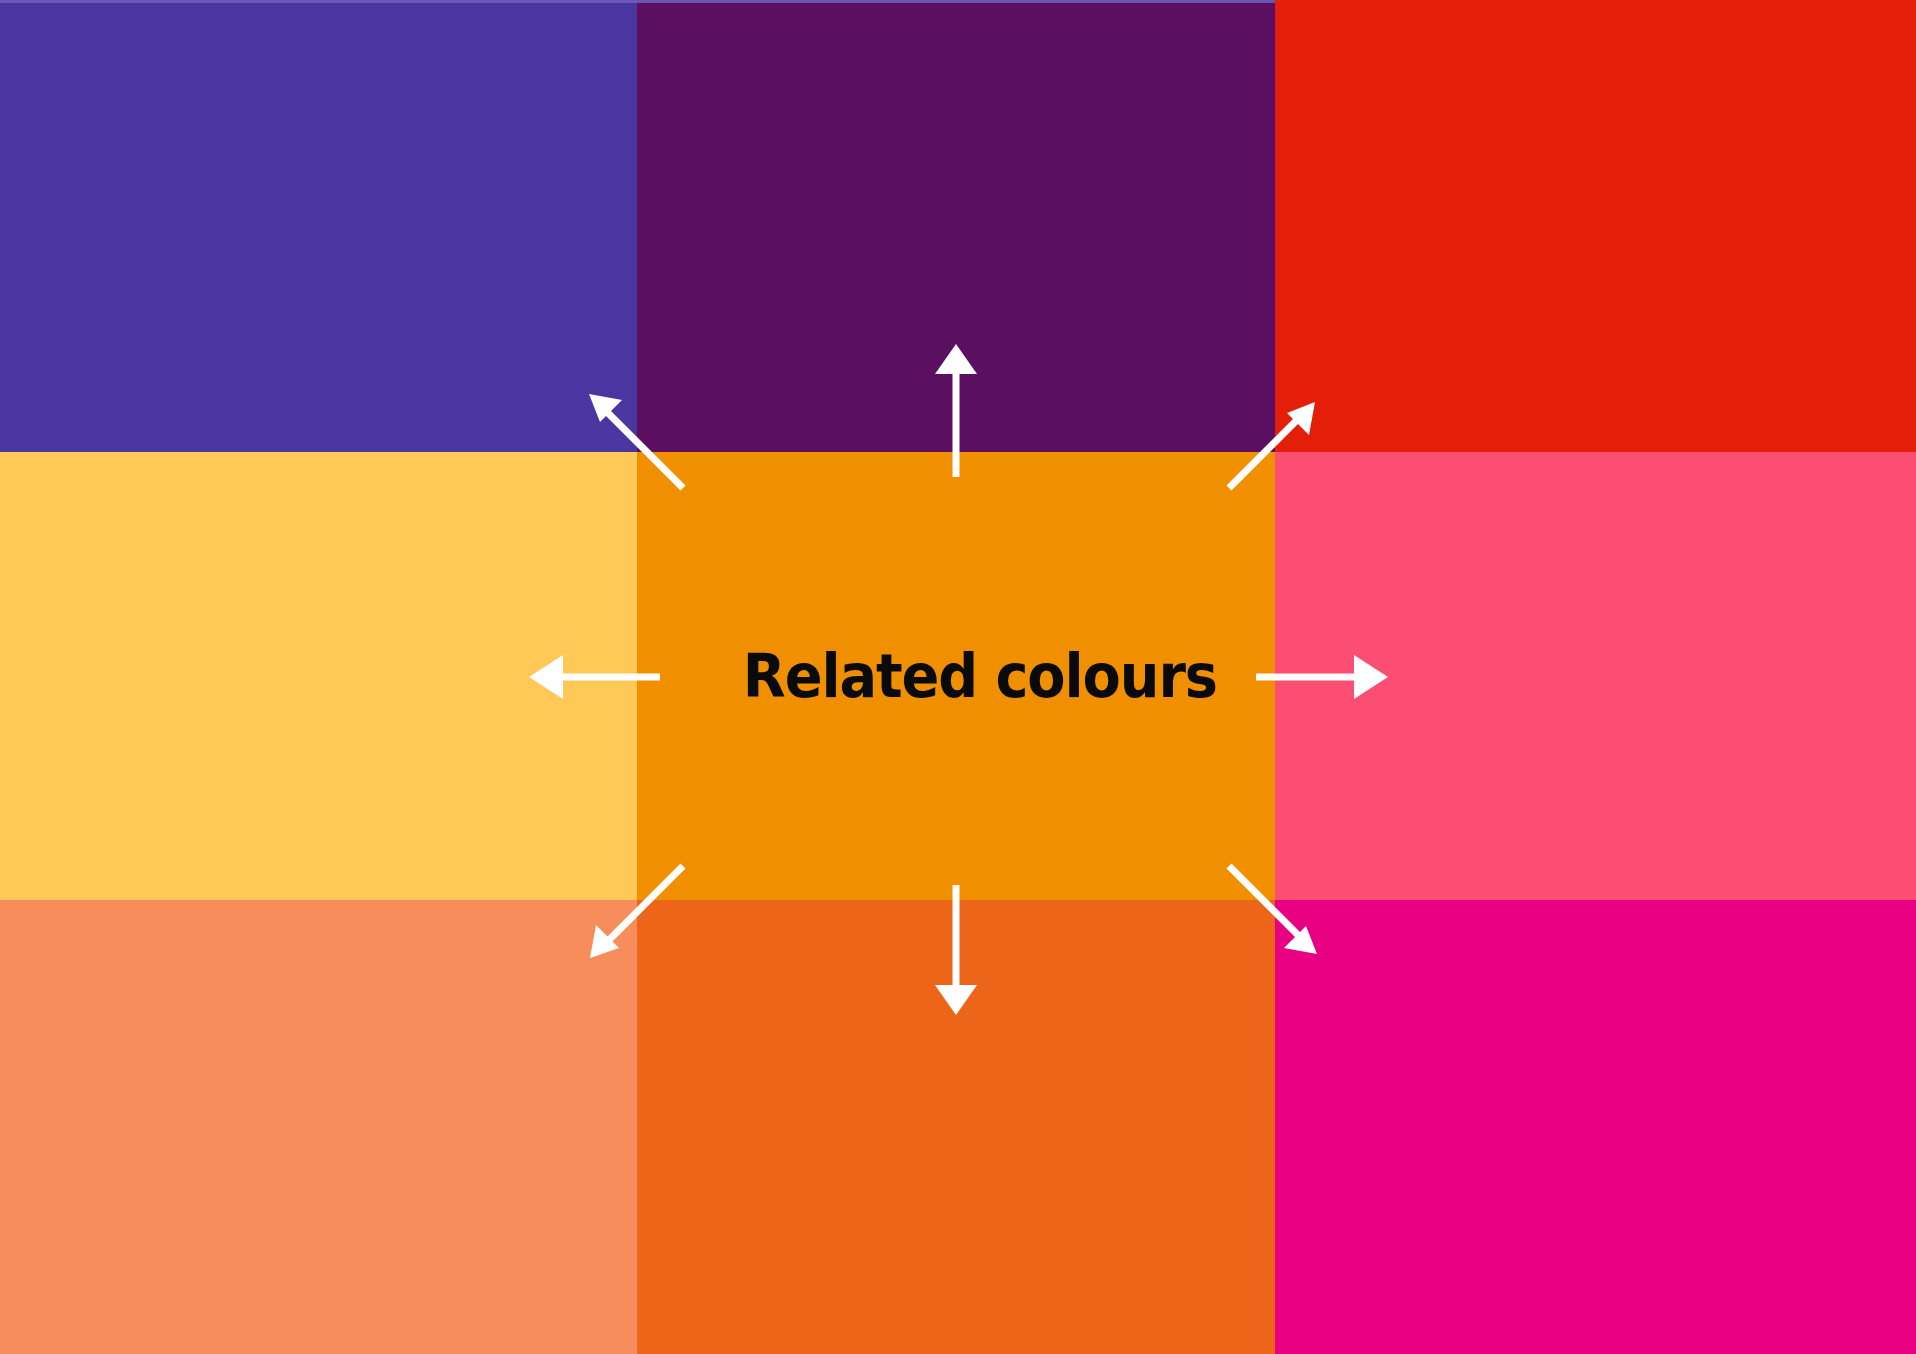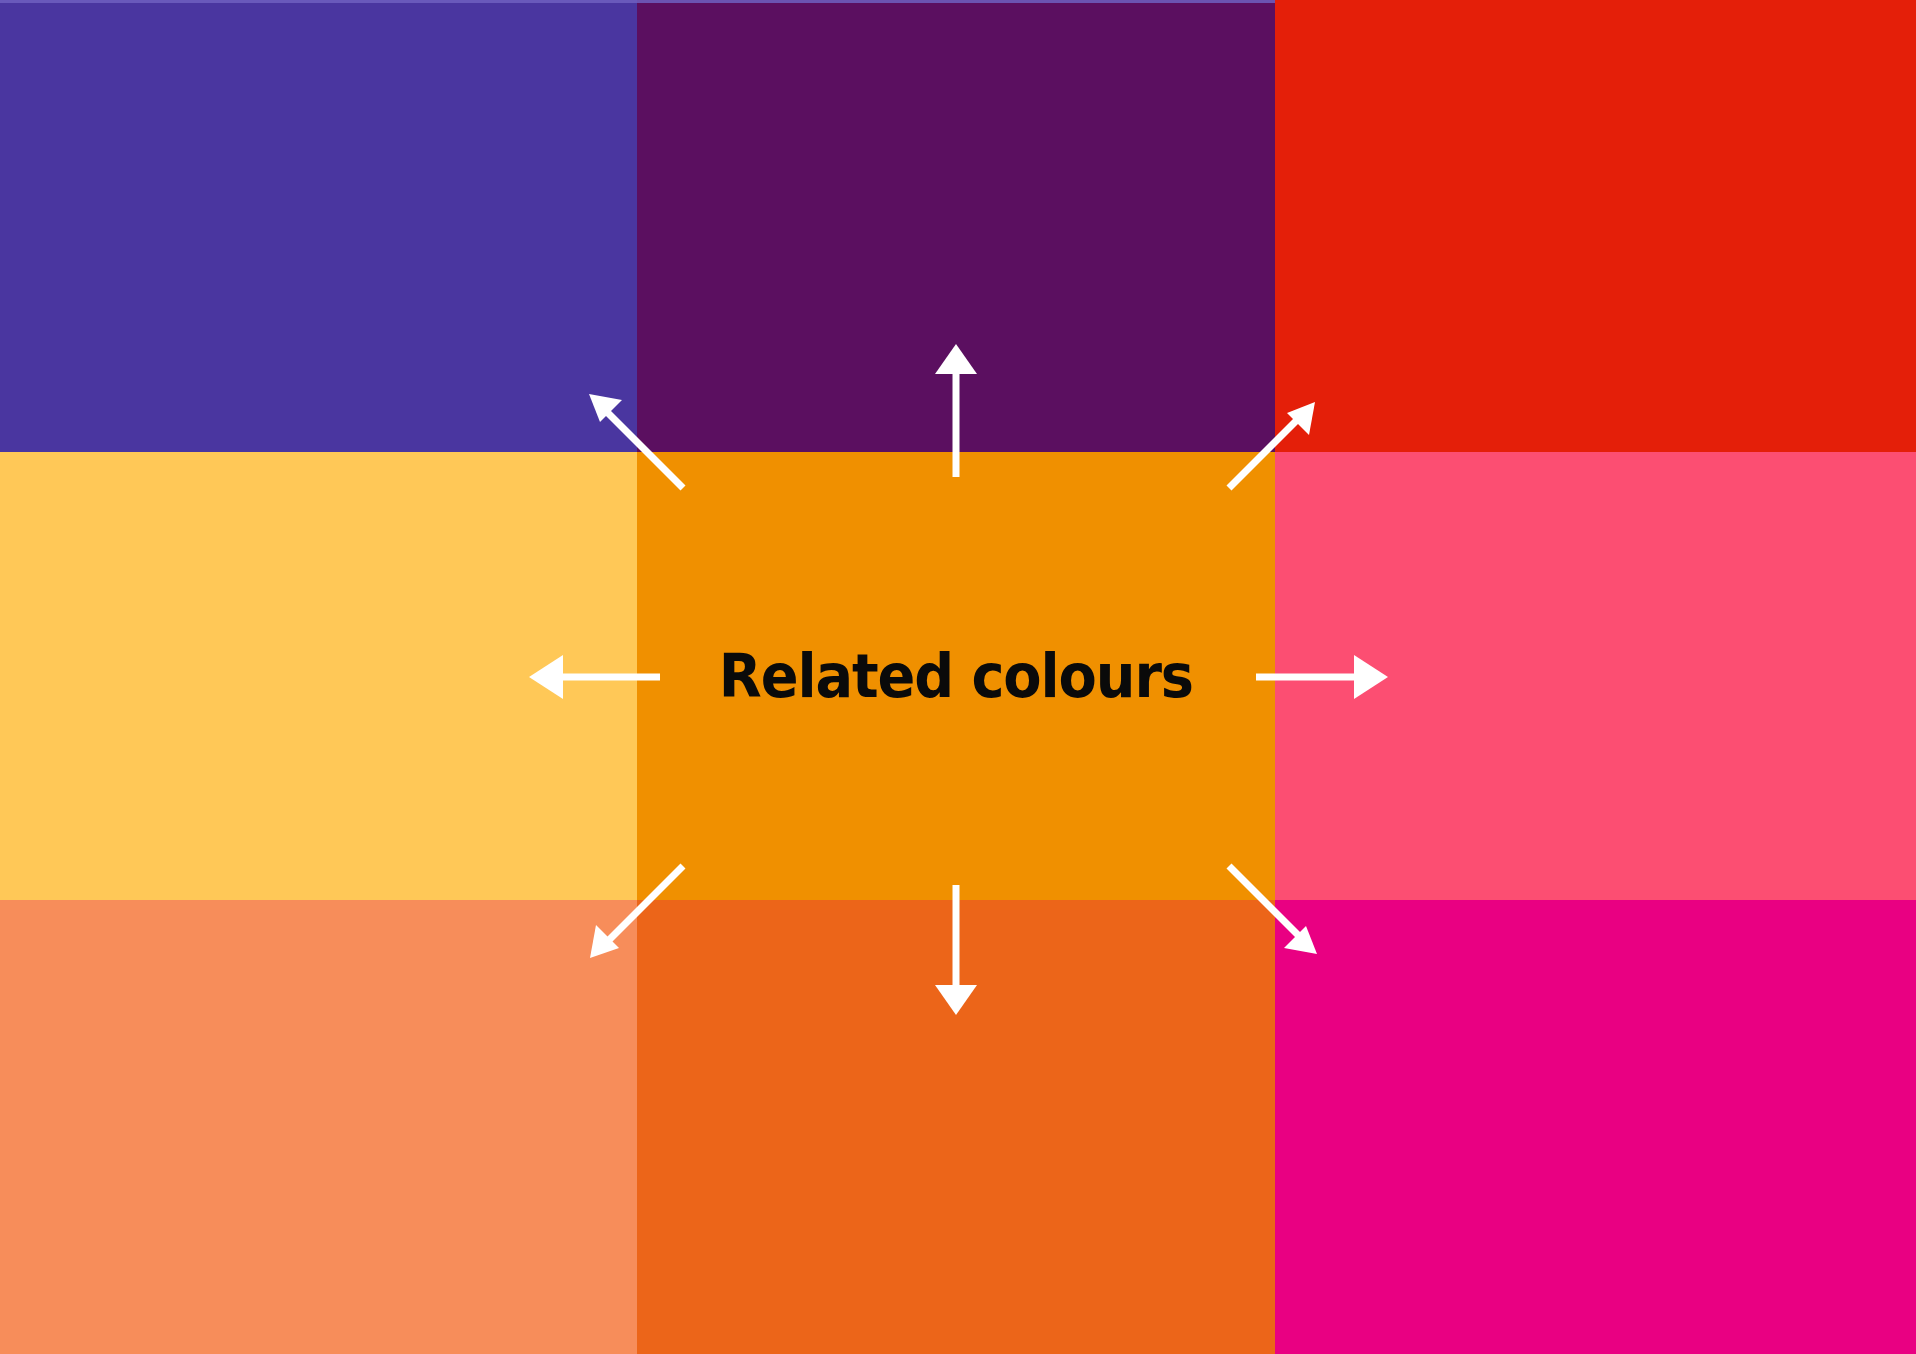--- a/index.html
+++ b/index.html
@@ -19,20 +19,21 @@
     position: absolute;
     inset: 0;
     display: grid;
     grid-template-columns: 637px 638px 641px;
     grid-template-rows: 452px 448px 454px;
   }
   .cell {
     position: relative;
     width: 100%;
     height: 100%;
+    padding-left: 24px;
   }
   .center-cell {
     display: flex;
     align-items: center;
     justify-content: center;
   }
   .center-label {
     color: #0a0a0a;
     font-family: "DejaVu Sans", "Liberation Sans", sans-serif;
     font-weight: bold;

